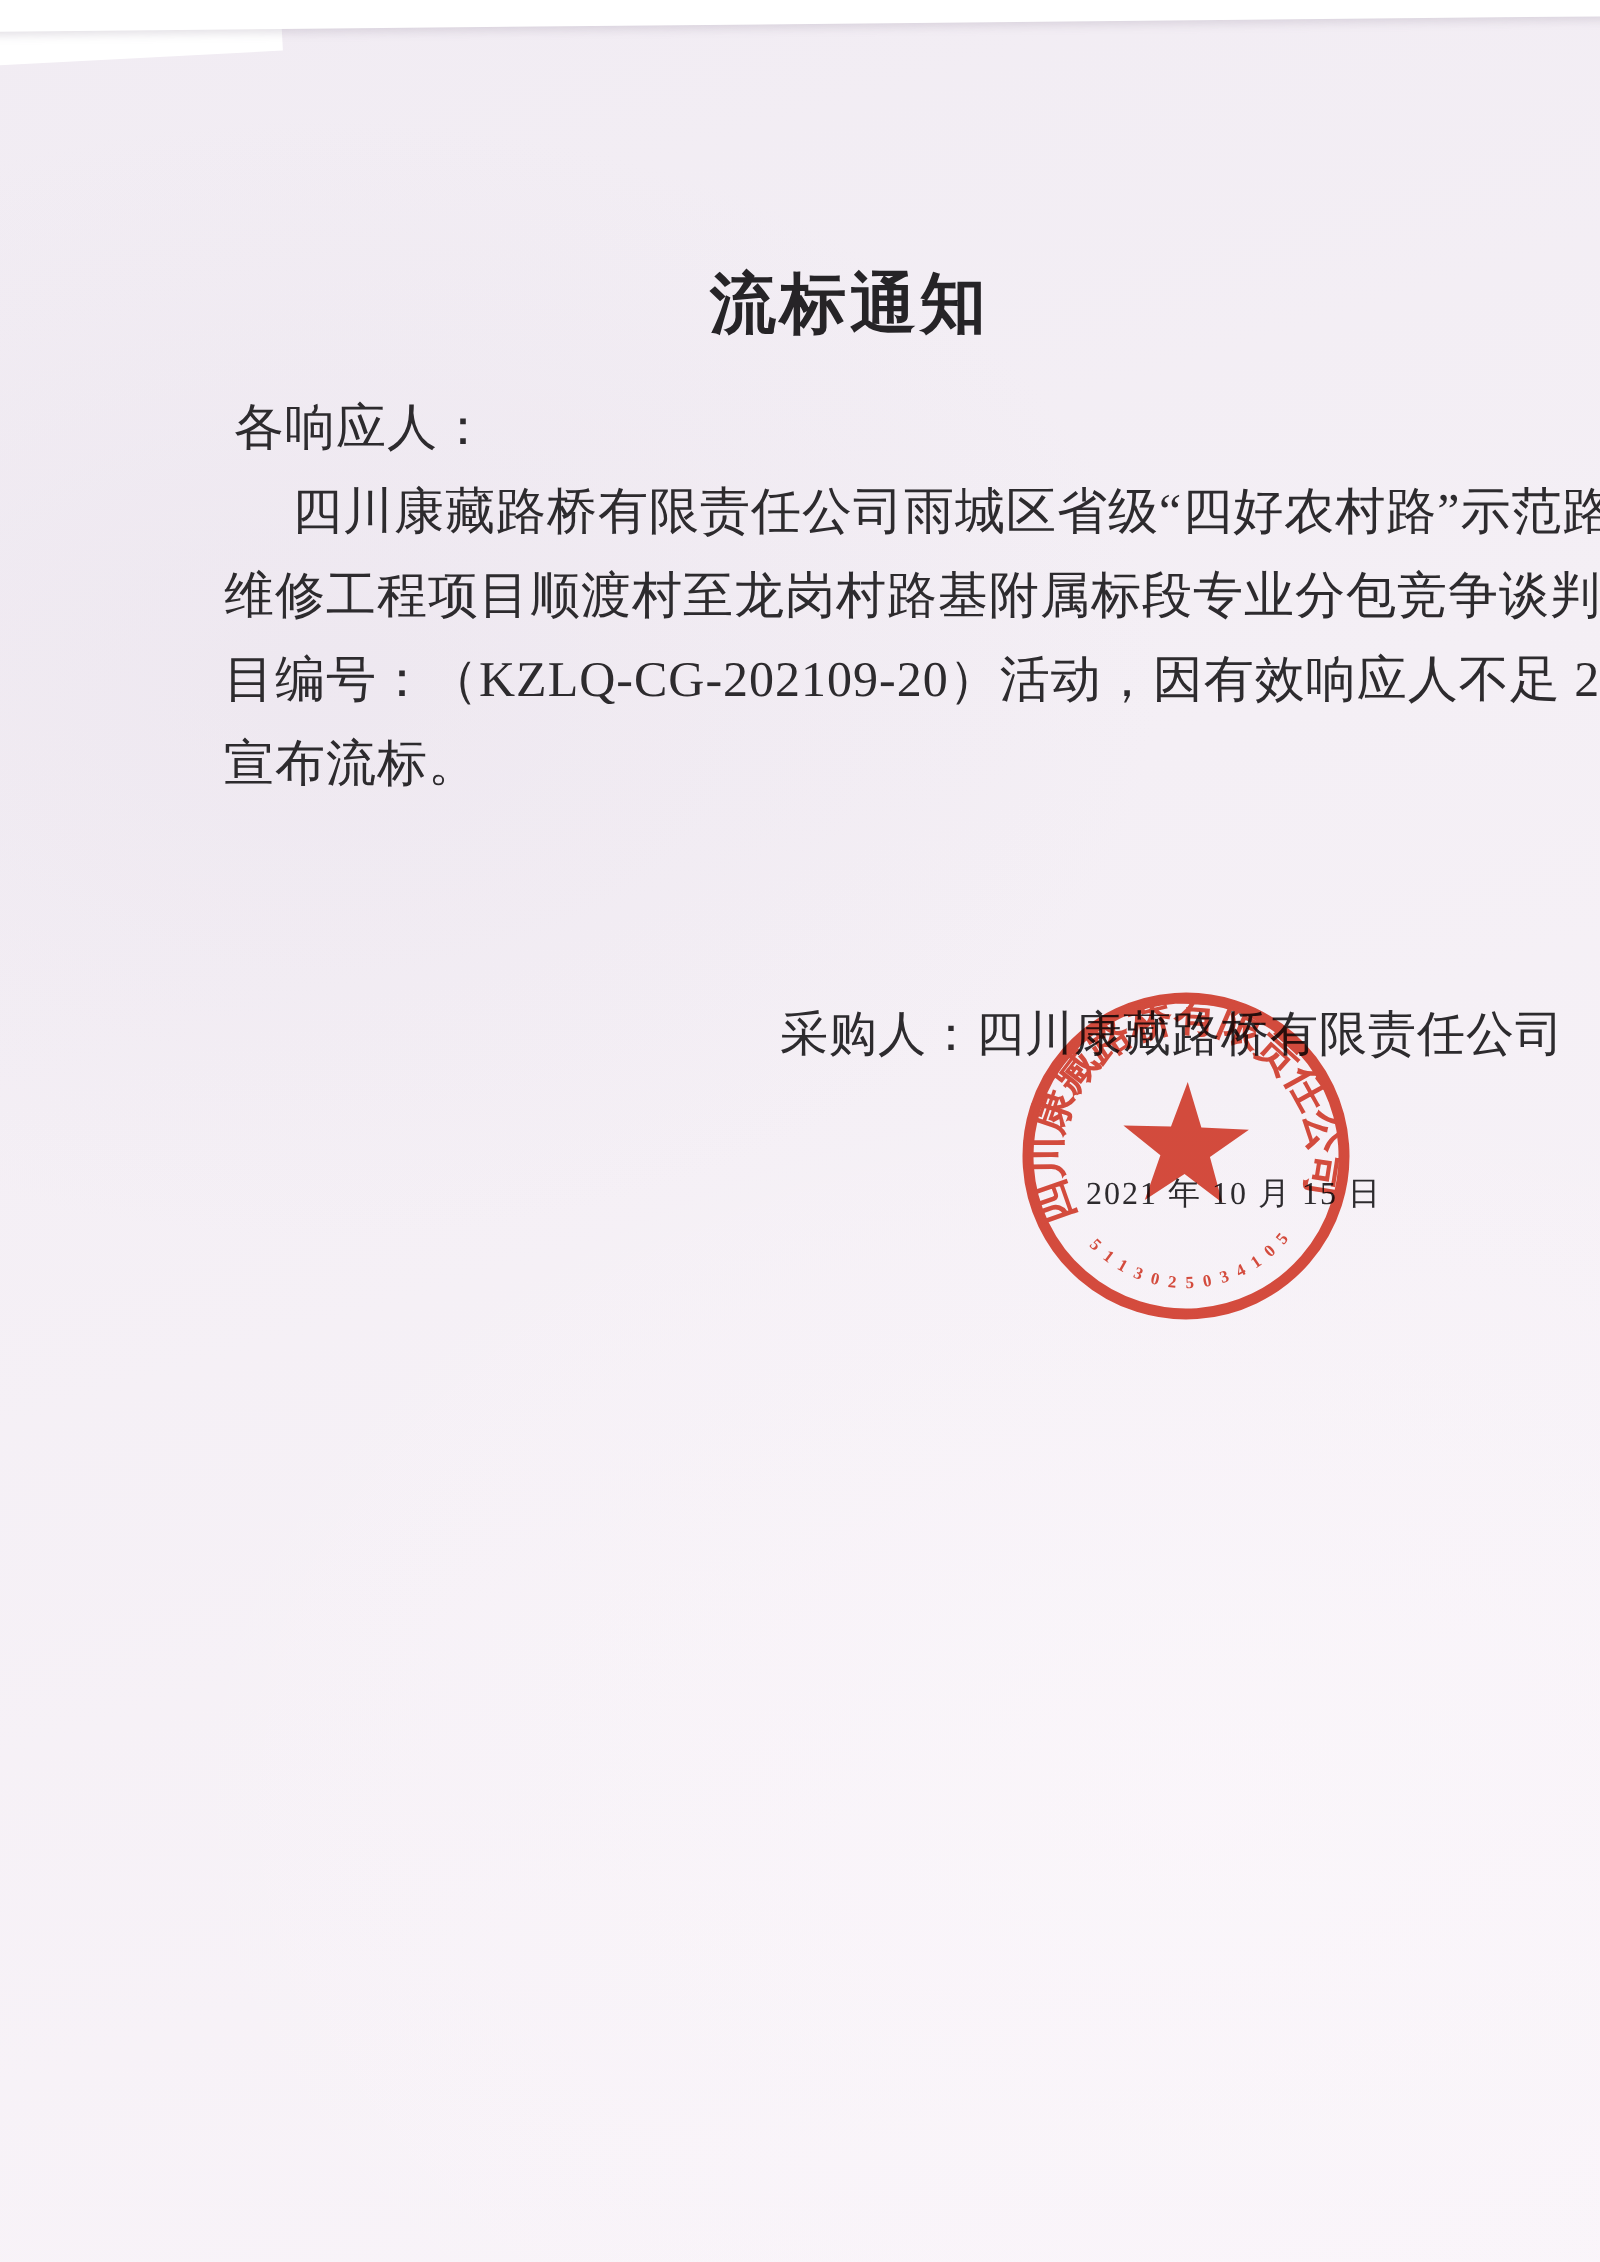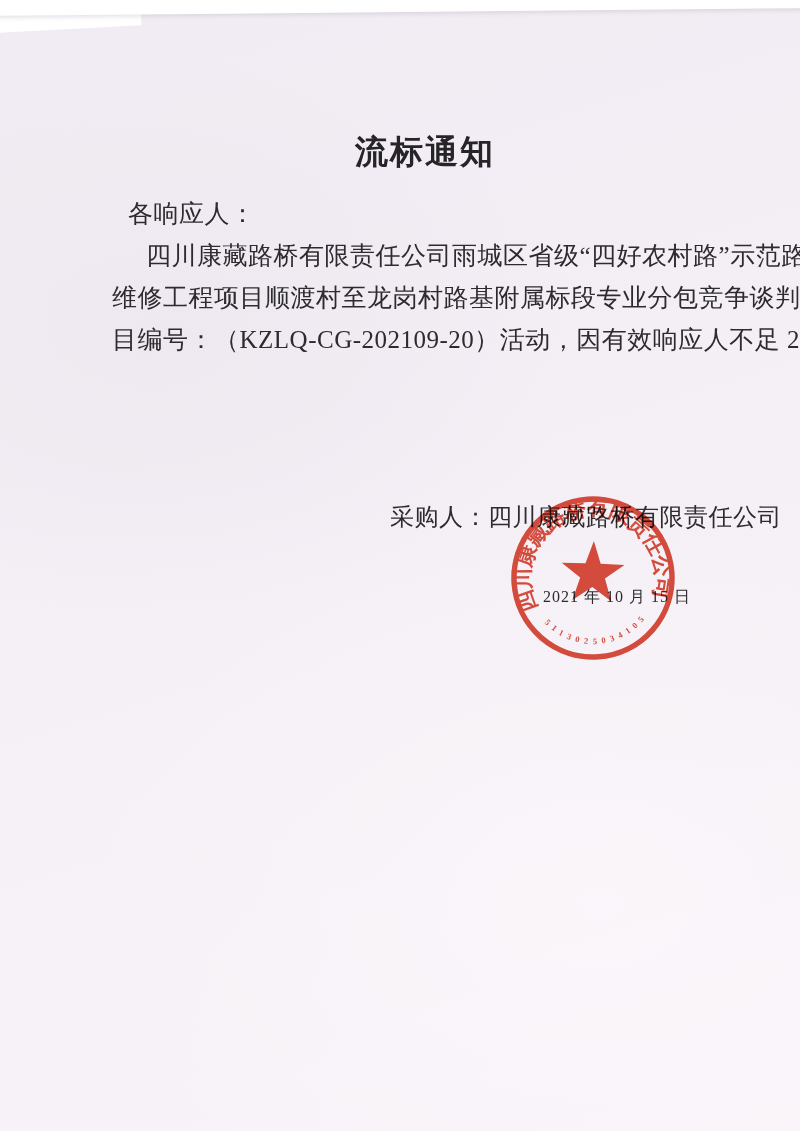--- a/index.html
+++ b/index.html
@@ -51,21 +51,21 @@
     letter-spacing: 2px;
     color: #262427;
   }
   .text-line {
     position: absolute;
     white-space: nowrap;
     font-size: 25px;
     letter-spacing: 0.5px;
     color: #2d2b2e;
   }
-  .salutation   { top: 197px; left: 128px; font-family: Liberation Serif, serif; }
+  .salutation   { top: 197px; left: 117px; font-family: Liberation Serif, serif; }
   .body-line-1  { top: 239px; left: 146px; }
   .body-line-2  { top: 281px; left: 112px; }
   .body-line-3  { top: 323px; left: 112px; }
   .body-line-4  { top: 365px; left: 112px; }
   .buyer-line   { top: 501px; left: 390px; font-size: 24px; }
   .date-line    { top: 587px; left: 543px; font-size: 16px; letter-spacing: 1px; }
   .seal {
     position: absolute;
     left: 503px;
     top: 488px;
@@ -91,20 +91,21 @@
   <h1 class="doc-title">流标通知</h1>
 
   <div class="text-line salutation">各响应人：</div>
 
   <div class="text-line body-line-1">四川康藏路桥有限责任公司雨城区省级“四好农村路”示范路</div>
 
   <div class="text-line body-line-2">维修工程项目顺渡村至龙岗村路基附属标段专业分包竞争谈判项</div>
 
   <div class="text-line body-line-3">目编号：（KZLQ-CG-202109-20）活动，因有效响应人不足 2 家，故</div>
 
+  <div class="text-line body-line-4">宣布流标。</div>
 
   <div class="text-line buyer-line">采购人：四川康藏路桥有限责任公司</div>
 
   <div class="text-line date-line">2021 年 10 月 15 日</div>
 
   <svg class="seal" viewBox="-90 -90 180 180" xmlns="http://www.w3.org/2000/svg">
     <defs>
       <path id="arcName" d="M -57.1 26.6 A 63 63 0 1 1 56.6 27.6" fill="none"></path>
       <path id="arcNum" d="M -57.2 33 A 66 66 0 0 0 57.2 33" fill="none"></path>
     </defs>

